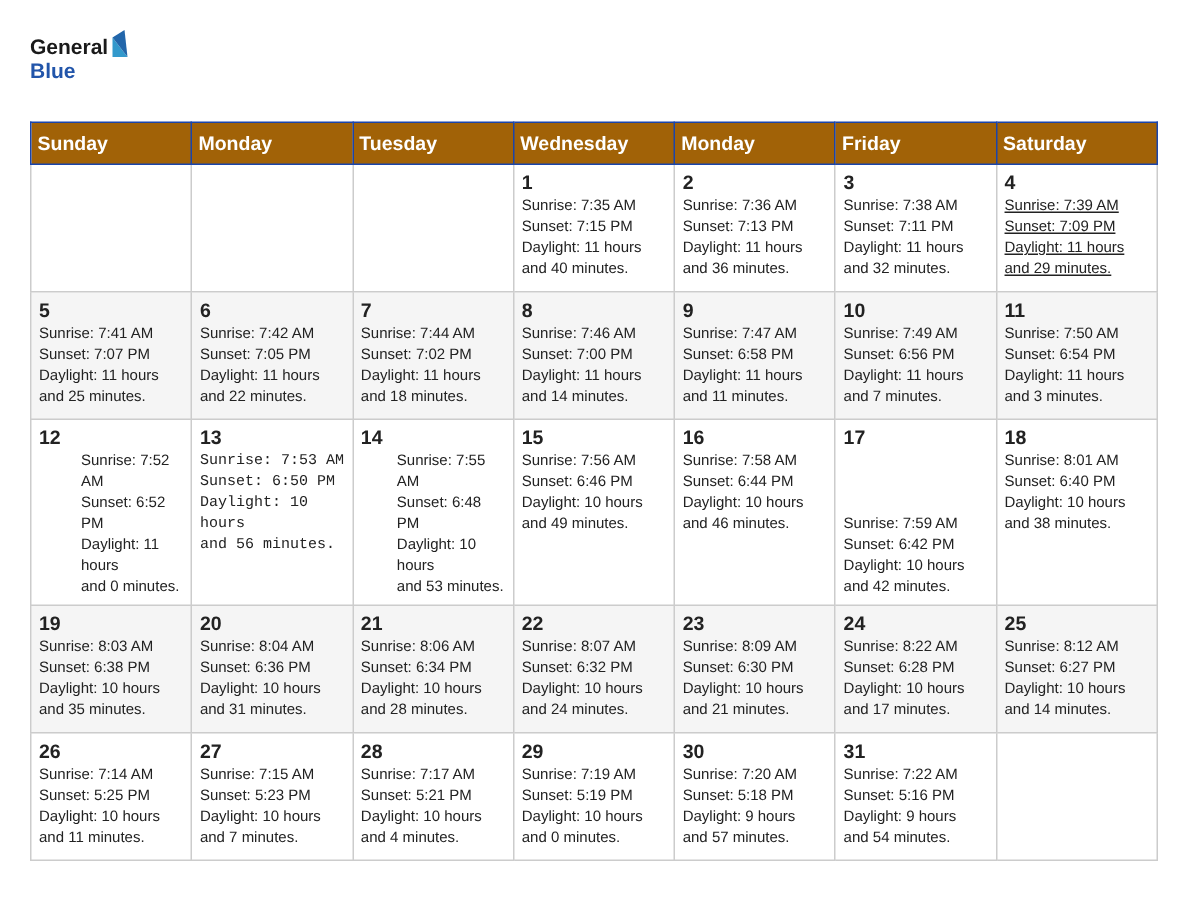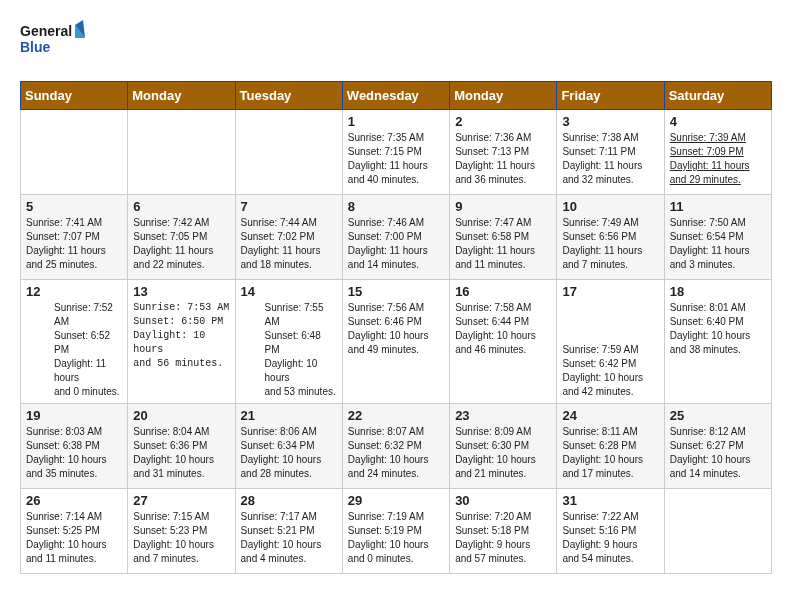--- a/index.html
+++ b/index.html
@@ -267,21 +267,21 @@
         </td>
         <td>
           <span class="day-number">23</span>
           <div class="day-info" style="white-space: pre-line;">Sunrise: 8:09 AM
 Sunset: 6:30 PM
 Daylight: 10 hours
 and 21 minutes.</div>
         </td>
         <td>
           <span class="day-number">24</span>
-          <div class="day-info" style="white-space: pre-line;">Sunrise: 8:11 AM
+          <div class="day-info" style="white-space: pre-line;">Sunrise: 8:22 AM
 Sunset: 6:28 PM
 Daylight: 10 hours
 and 17 minutes.</div>
         </td>
         <td>
           <span class="day-number">25</span>
           <div class="day-info" style="white-space: pre-line;">Sunrise: 8:12 AM
 Sunset: 6:27 PM
 Daylight: 10 hours
 and 14 minutes.</div>

